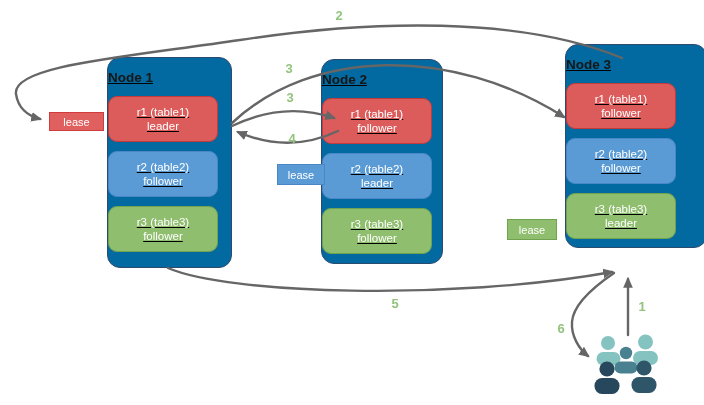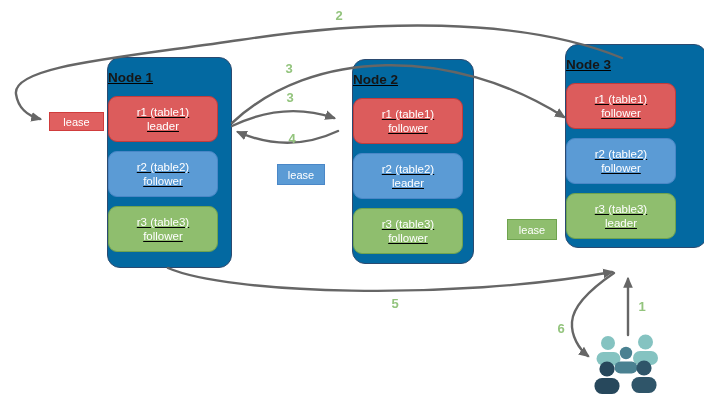--- a/index.html
+++ b/index.html
@@ -74,21 +74,21 @@
     <div class="replica c-blue">
       <span>r2 (table2)</span>
       <span>follower</span>
     </div>
     <div class="replica c-green">
       <span>r3 (table3)</span>
       <span>follower</span>
     </div>
   </div>
 
-  <div class="node" style="left:352px;top:59px;width:122px;height:205px">
+  <div class="node" style="left:321px;top:59px;width:122px;height:205px">
     <div class="node-title">Node 2</div>
     <div class="replica c-red">
       <span>r1 (table1)</span>
       <span>follower</span>
     </div>
     <div class="replica c-blue">
       <span>r2 (table2)</span>
       <span>leader</span>
     </div>
     <div class="replica c-green">

